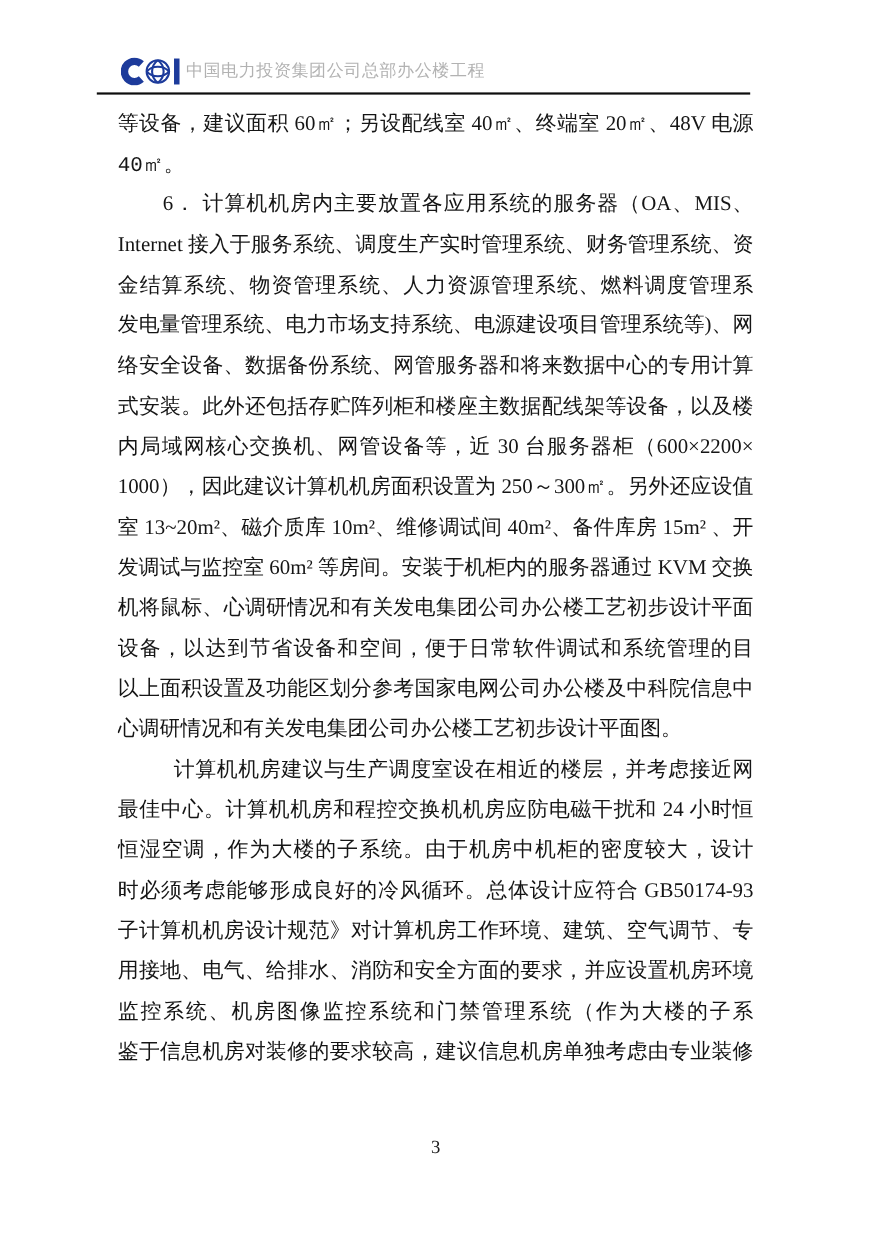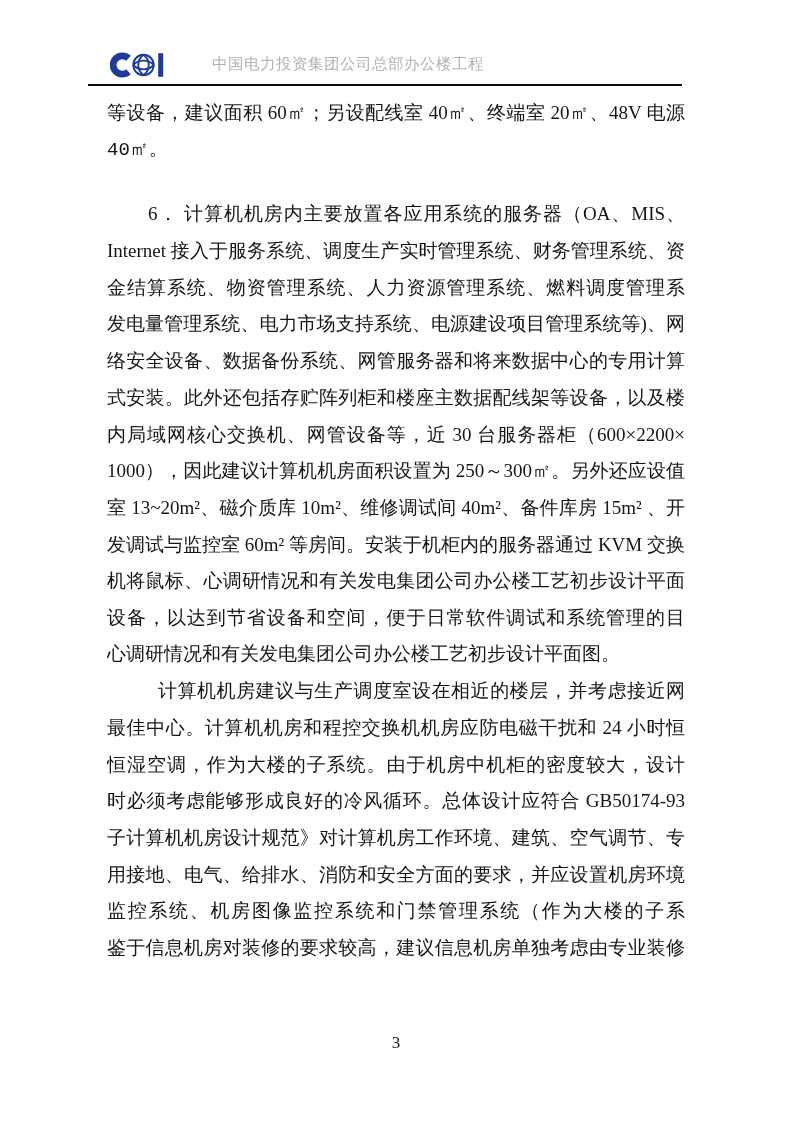--- a/index.html
+++ b/index.html
@@ -14,21 +14,20 @@
     color: #151515;
   }
   
   .header-row {
     position: absolute;
     left: 110px;
     top: 51px;
     height: 27px;
     display: flex;
     align-items: center;
-    gap: 43px;
   }
   .logo { display: block; margin-right: 5px; }
   .header-title {
     font-family: "Liberation Sans", "DejaVu Sans", sans-serif;
     font-size: 15.5px;
     letter-spacing: 0.5px;
     color: #b2b2b2;
     white-space: nowrap;
   }
   .header-rule {
@@ -88,32 +87,33 @@
       <rect x="48.2" y="1.2" width="5" height="23.6" fill="#1d3b9b"></rect>
     </svg>
     <span class="header-title">中国电力投资集团公司总部办公楼工程</span>
   </div>
 
   <div class="header-rule"></div>
 
   <div class="doc-body">
       <div class="line full">等设备，建议面积 60㎡；另设配线室 40㎡、终端室 20㎡、48V 电源室</div>
       <div class="line short">40㎡。</div>
-      <div class="line full" style="padding-left: 41px; margin-top: 28px;">6． 计算机机房内主要放置各应用系统的服务器（OA、MIS、</div>
+      <div class="line full" style="padding-left: 41px;">6． 计算机机房内主要放置各应用系统的服务器（OA、MIS、</div>
       <div class="line full">Internet 接入于服务系统、调度生产实时管理系统、财务管理系统、资</div>
       <div class="line full">金结算系统、物资管理系统、人力资源管理系统、燃料调度管理系统、</div>
       <div class="line full">发电量管理系统、电力市场支持系统、电源建设项目管理系统等)、网</div>
       <div class="line full">络安全设备、数据备份系统、网管服务器和将来数据中心的专用计算</div>
       <div class="line full">式安装。此外还包括存贮阵列柜和楼座主数据配线架等设备，以及楼</div>
       <div class="line full">内局域网核心交换机、网管设备等，近 30 台服务器柜（600×2200×</div>
       <div class="line full">1000），因此建议计算机机房面积设置为 250～300㎡。另外还应设值班</div>
       <div class="line full">室 13~20m²、磁介质库 10m²、维修调试间 40m²、备件库房 15m² 、开</div>
       <div class="line full">发调试与监控室 60m² 等房间。安装于机柜内的服务器通过 KVM 交换</div>
       <div class="line full">机将鼠标、心调研情况和有关发电集团公司办公楼工艺初步设计平面图</div>
       <div class="line full">设备，以达到节省设备和空间，便于日常软件调试和系统管理的目的。</div>
+      <div class="line full">以上面积设置及功能区划分参考国家电网公司办公楼及中科院信息中</div>
       <div class="line short">心调研情况和有关发电集团公司办公楼工艺初步设计平面图。</div>
       <div class="line full" style="padding-left: 51px;">计算机机房建议与生产调度室设在相近的楼层，并考虑接近网络</div>
       <div class="line full">最佳中心。计算机机房和程控交换机机房应防电磁干扰和 24 小时恒温</div>
       <div class="line full">恒湿空调，作为大楼的子系统。由于机房中机柜的密度较大，设计</div>
       <div class="line full">时必须考虑能够形成良好的冷风循环。总体设计应符合 GB50174-93《电</div>
       <div class="line full">子计算机机房设计规范》对计算机房工作环境、建筑、空气调节、专</div>
       <div class="line full">用接地、电气、给排水、消防和安全方面的要求，并应设置机房环境</div>
       <div class="line full">监控系统、机房图像监控系统和门禁管理系统（作为大楼的子系统）。</div>
       <div class="line full">鉴于信息机房对装修的要求较高，建议信息机房单独考虑由专业装修</div>
     </div>

